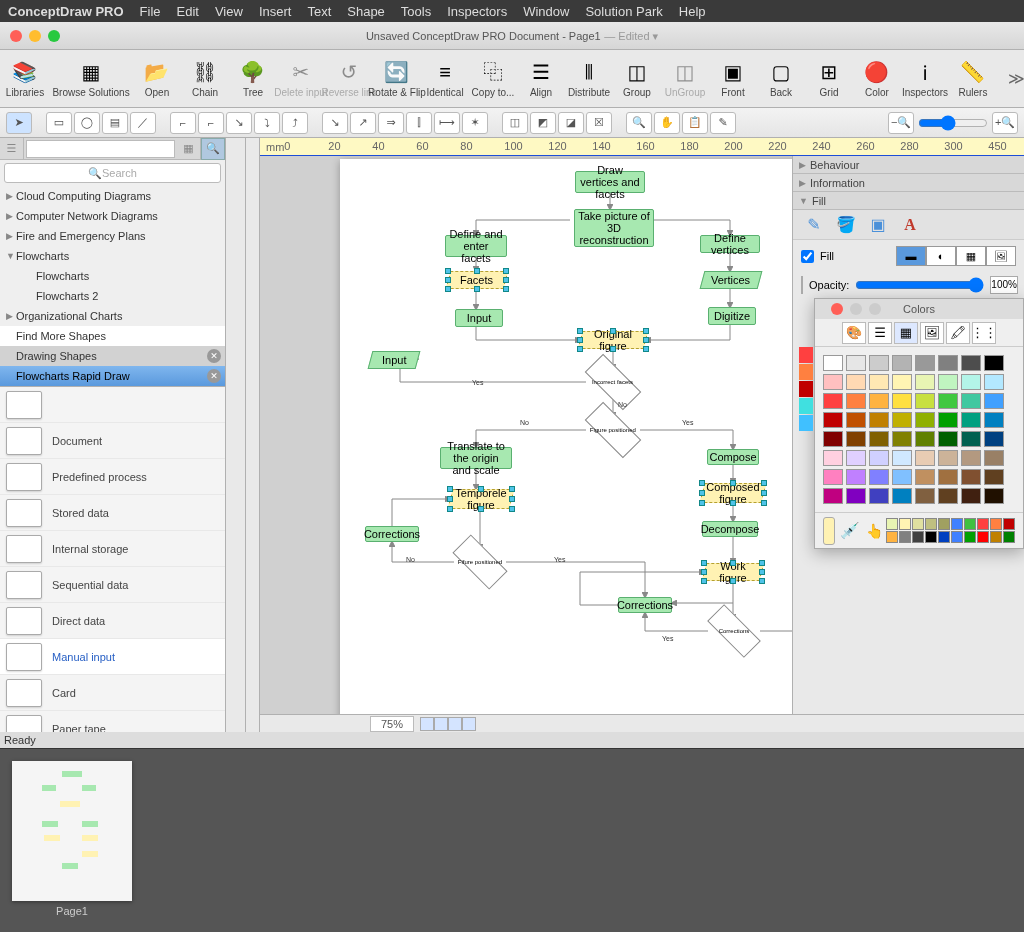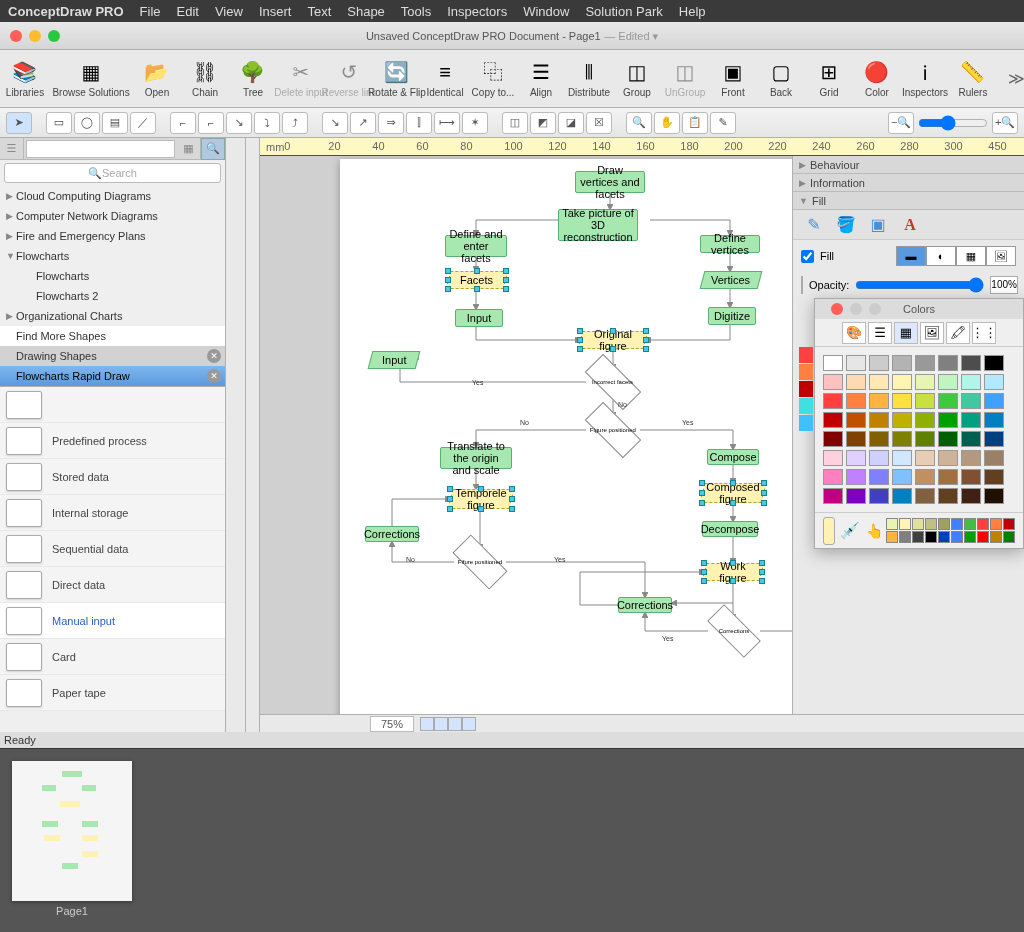--- a/index.html
+++ b/index.html
@@ -307,20 +307,24 @@
           <span class="closex">✕</span>
         </div>
       </div>
     <div class="shapes" id="shapes">
         <div class="shp">
           <div class="th"></div>
           <div class="nm"></div>
         </div>
         <div class="shp">
           <div class="th"></div>
+          <div class="nm">Document</div>
+        </div>
+        <div class="shp">
+          <div class="th"></div>
           <div class="nm">Predefined process</div>
         </div>
         <div class="shp">
           <div class="th"></div>
           <div class="nm">Stored data</div>
         </div>
         <div class="shp">
           <div class="th"></div>
           <div class="nm">Internal storage</div>
         </div>
@@ -407,21 +411,21 @@
               <path d="M393 422 L393 444 L332 444"></path>
               <path d="M278 446 L240 446 L240 413 L364 413"></path>
               <line x1="393" y1="444" x2="393" y2="460"></line>
               <path d="M368 472 L305 472 L305 454"></path>
               <path d="M420 472 L495 472 L495 480"></path>
             </g>
           </svg>
         <div class="fc box" style="left: 235px; top: 12px; width: 70px; height: 22px;">
               <span>Draw vertices and facets</span>
             </div>
-            <div class="fc box" style="left: 218px; top: 50px; width: 80px; height: 32px;">
+            <div class="fc box" style="left: 234px; top: 50px; width: 80px; height: 38px;">
               <span>Take picture of 3D reconstruction</span>
             </div>
             <div class="fc box" style="left: 105px; top: 76px; width: 62px; height: 22px;">
               <span>Define and enter facets</span>
             </div>
             <div class="fc box" style="left: 360px; top: 76px; width: 60px; height: 18px;">
               <span>Define vertices</span>
             </div>
             <div class="fc selpar" style="left: 108px; top: 112px; width: 58px; height: 18px;">
               <span>Facets</span>

